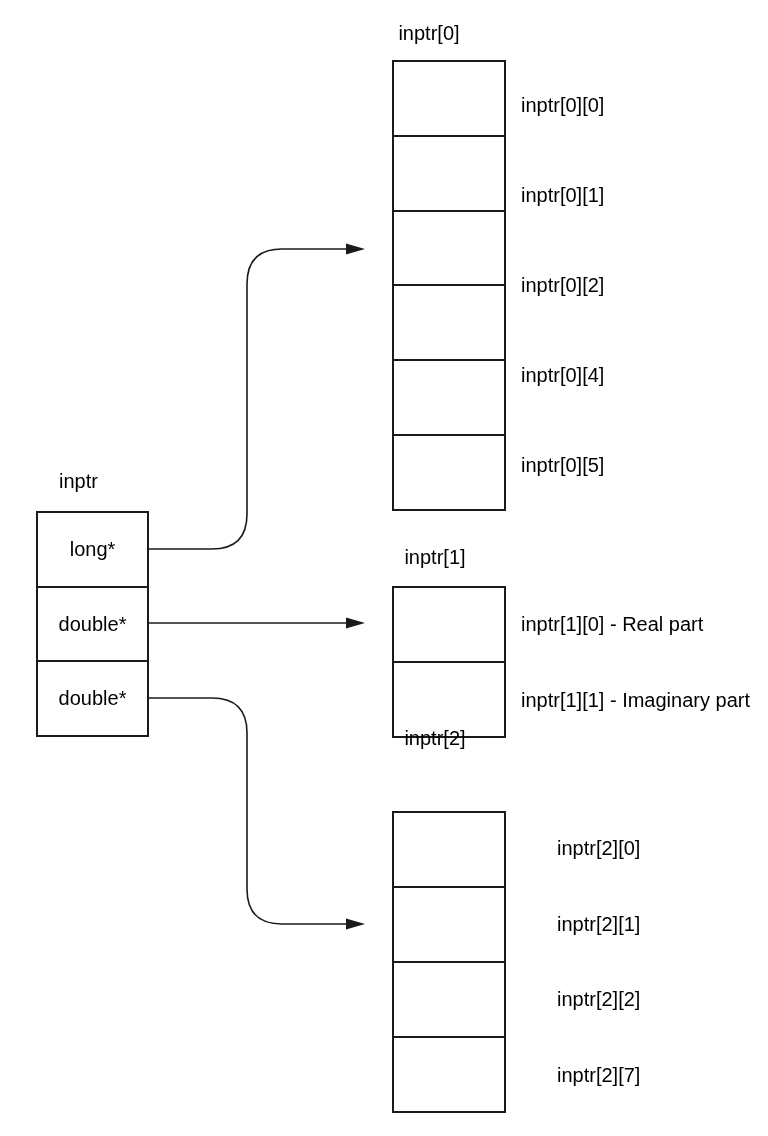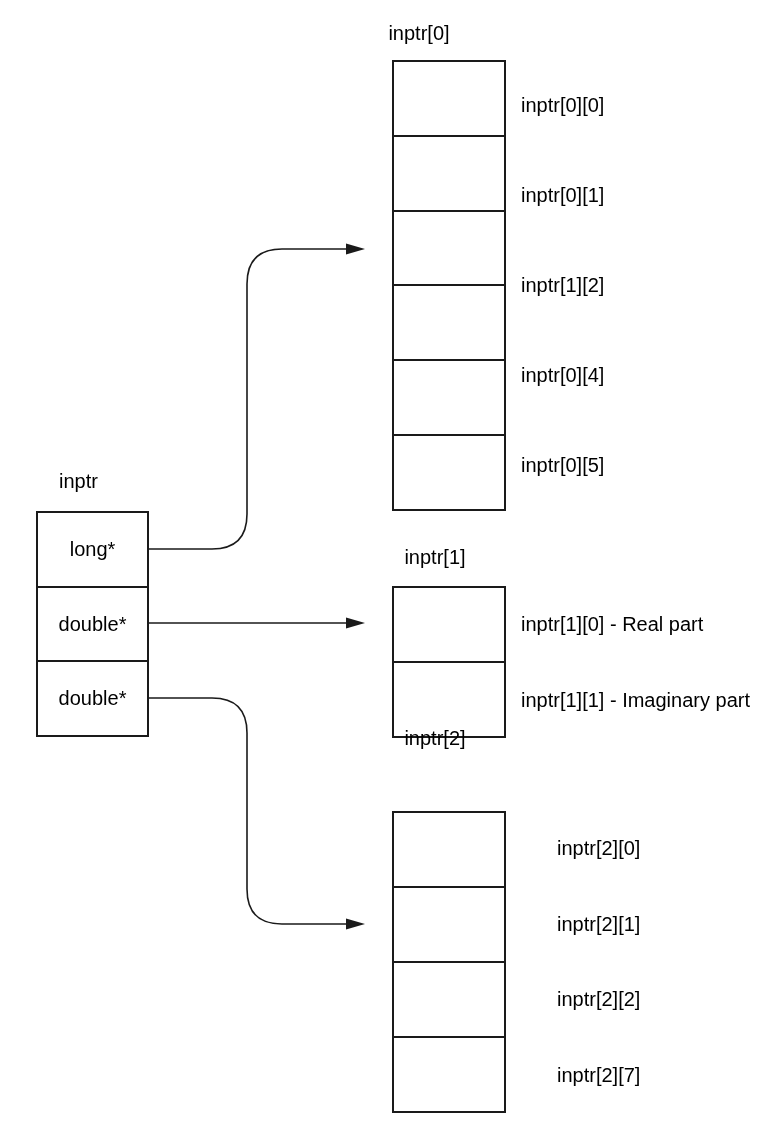--- a/index.html
+++ b/index.html
@@ -90,35 +90,35 @@
   <div class="box-title" style="left:22px; top:469px; width:113px;">inptr</div>
 
   <div class="array" style="left:22px; top:511px;justify-content:center;">
     <div class="array-box" style="width:113px; height:226px;">
       <div class="cell">long*</div>
       <div class="cell">double*</div>
       <div class="cell">double*</div>
     </div>
   </div>
 
-  <div class="box-title" style="left:362px; top:21px; width:114px;">inptr[0]</div>
+  <div class="box-title" style="left:372px; top:21px; width:114px;">inptr[0]</div>
 
   <div class="array" style="left:378px; top:60px;">
     <div class="array-box" style="width:114px; height:451px;">
       <div class="cell"></div>
       <div class="cell"></div>
       <div class="cell"></div>
       <div class="cell"></div>
       <div class="cell"></div>
       <div class="cell"></div>
     </div>
     <div class="array-labels">
       <div class="array-label">inptr[0][0]</div>
       <div class="array-label">inptr[0][1]</div>
-      <div class="array-label">inptr[1][2]</div>
+      <div class="array-label">inptr[0][2]</div>
       <div class="array-label">inptr[0][4]</div>
       <div class="array-label">inptr[0][5]</div>
     </div>
   </div>
 
   <div class="box-title" style="left:378px; top:545px; width:114px;">inptr[1]</div>
 
   <div class="array" style="left:378px; top:586px;">
     <div class="array-box" style="width:114px; height:152px;">
       <div class="cell"></div>

